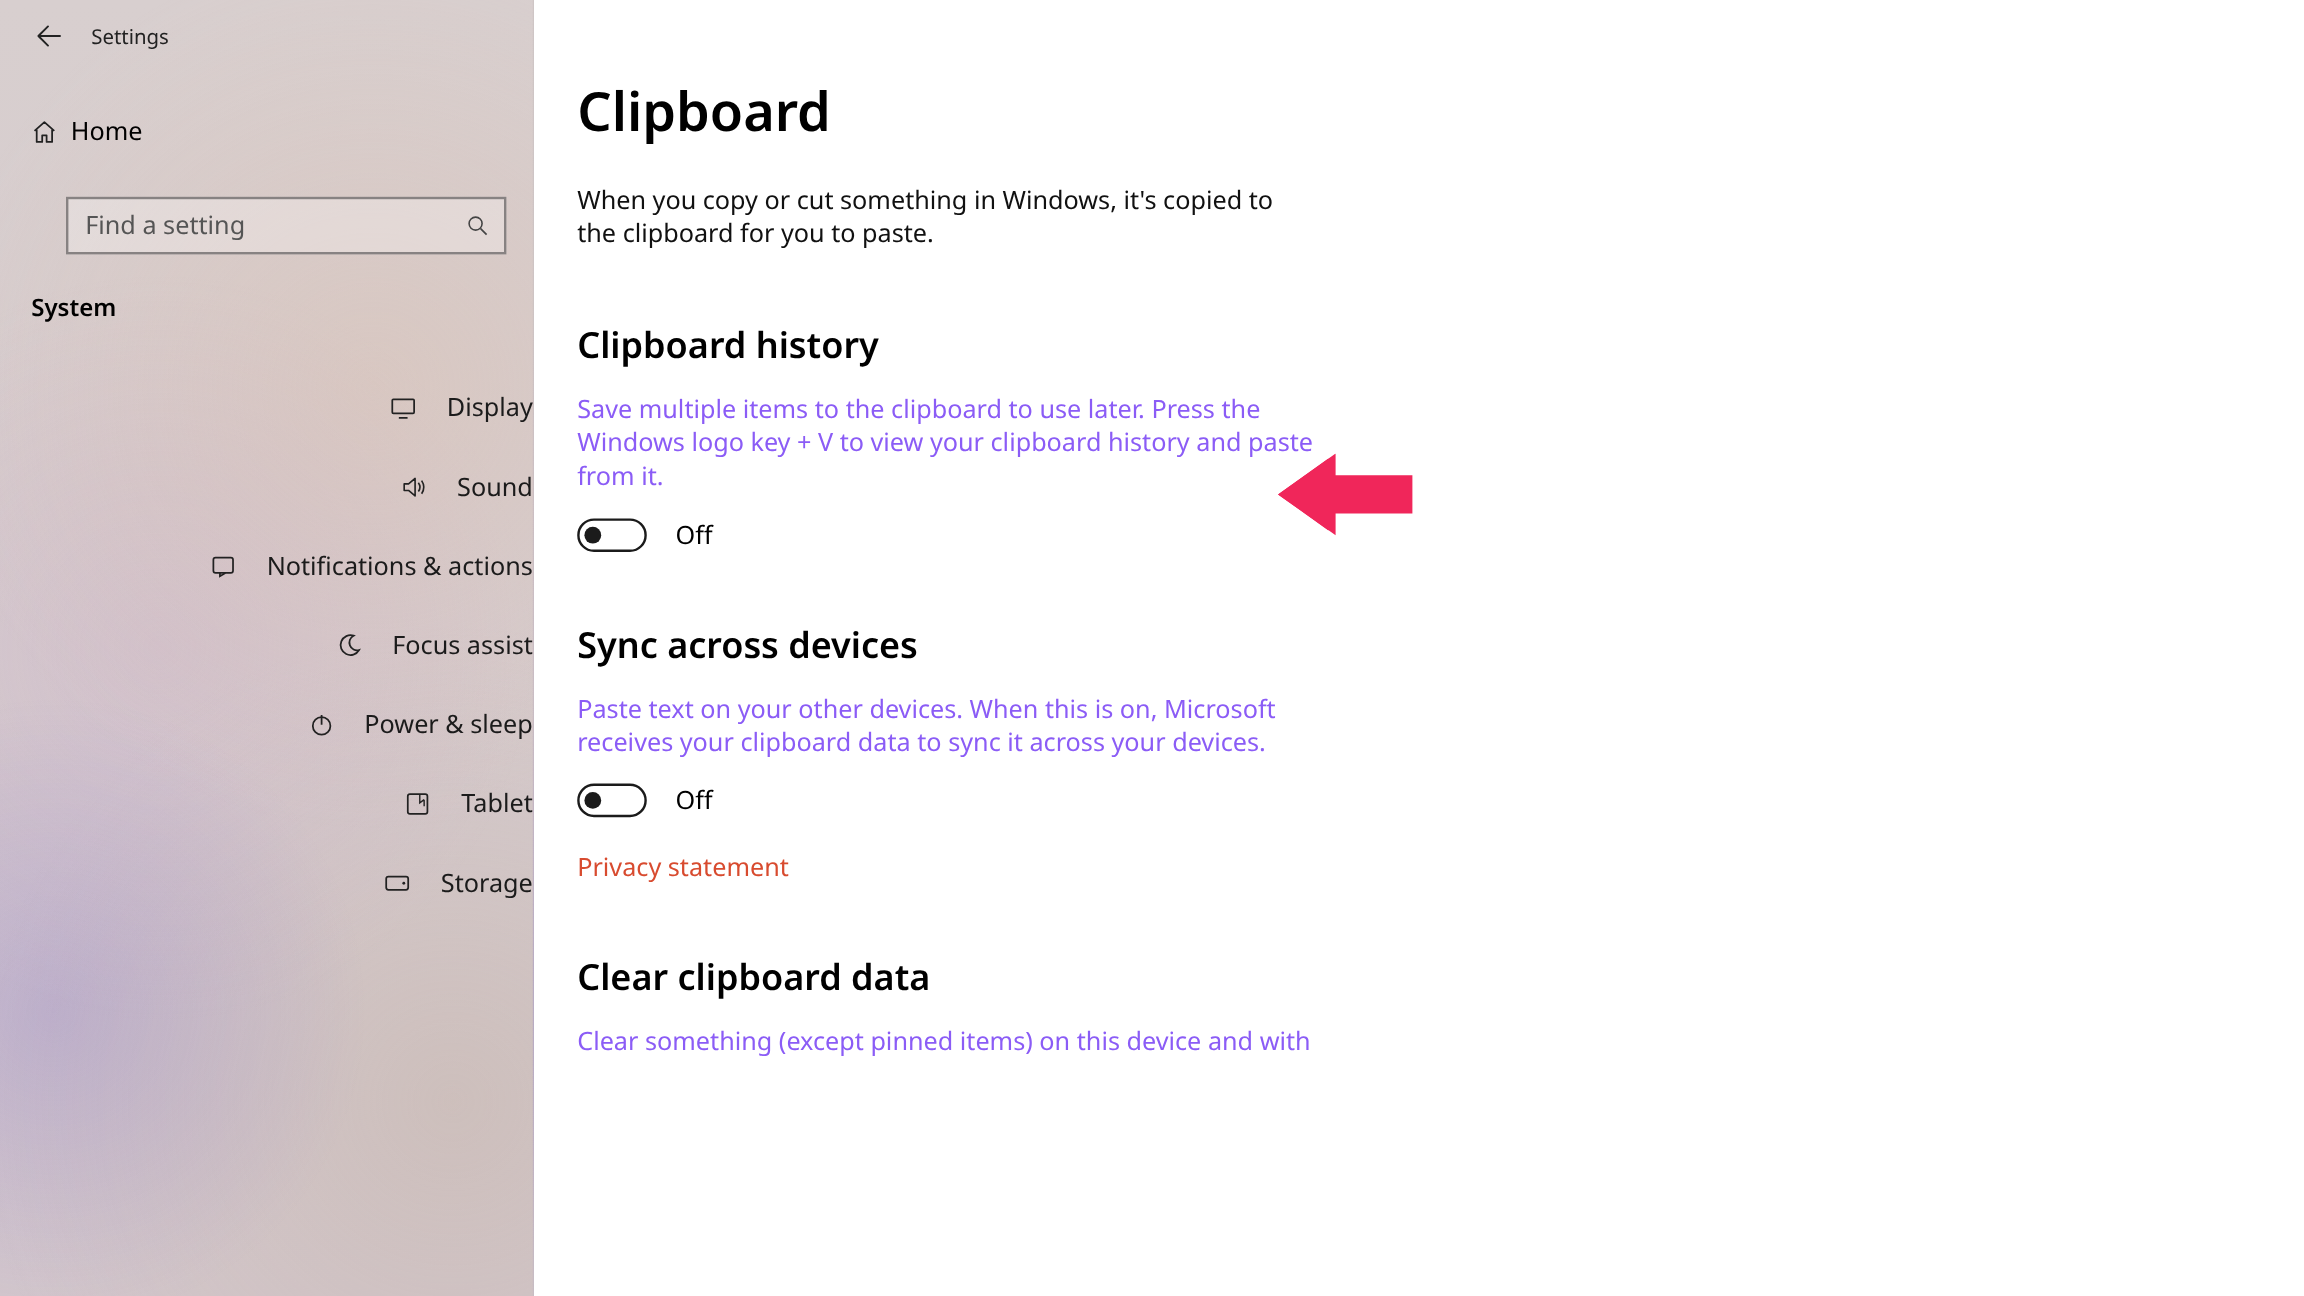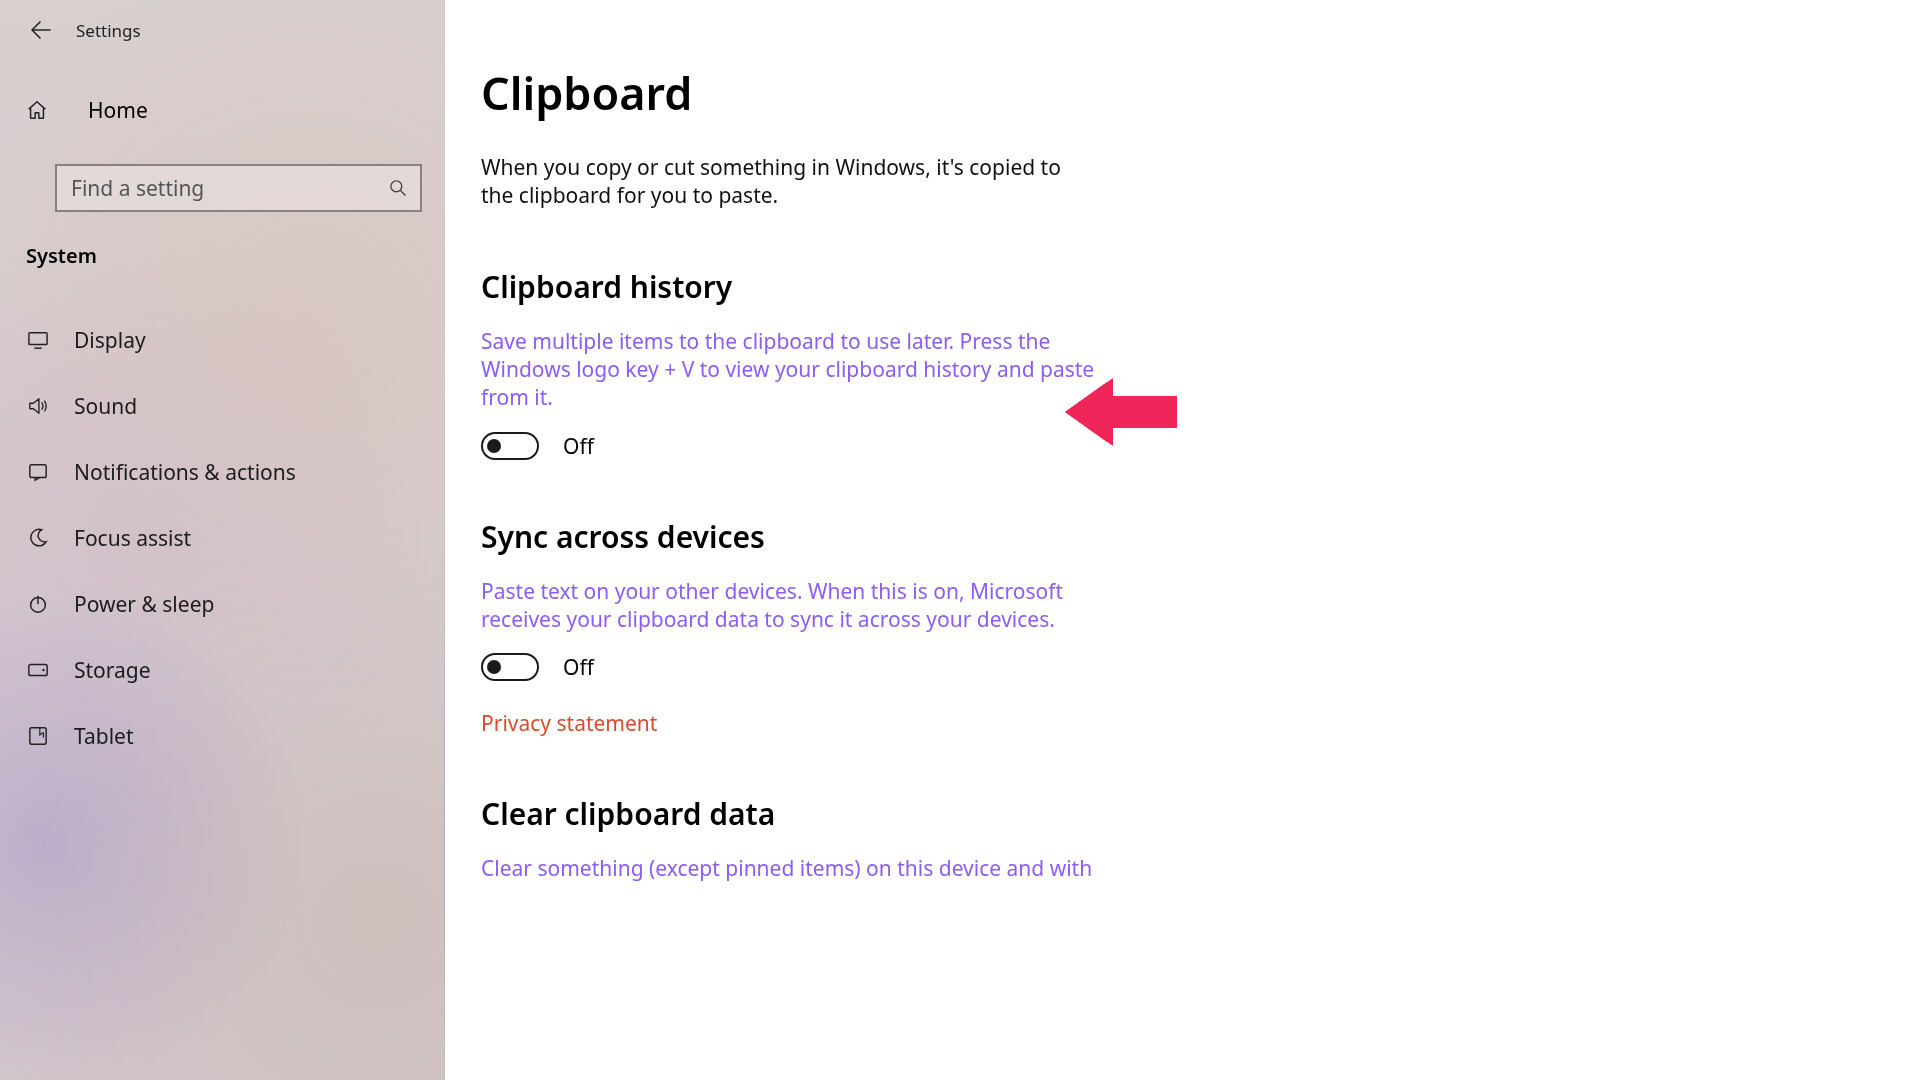--- a/index.html
+++ b/index.html
@@ -41,21 +41,21 @@
     width: 30px; height: 30px;
     display: flex; align-items: center; justify-content: center;
   }
   .app-title {
     font-size: 17px;
     color: #222;
   }
   .home-row {
     display: flex;
     align-items: center;
-    gap: 40px;
+    gap: 11px;
     padding: 30px 0 0 26px;
     height: 70px;
   }
   .home-row .label { font-size: 21px; }
   .search-wrap {
     margin: 34px 22px 0 22px;
     padding-left: 33px;
   }
   .search {
     width: 100%;
@@ -86,20 +86,21 @@
     flex-direction: column;
   }
   .nav-item {
     display: flex;
     align-items: center;
     gap: 24px;
     height: 66px;
     padding-left: 26px;
     font-size: 21px;
     color: #1b1b1b;
+    justify-content: flex-end;
   }
   .nav-item .icon { width: 24px; display:flex; justify-content:center; }
   
   .main {
     flex: 1;
     padding: 62px 60px 0 36px;
     position: relative;
     overflow: hidden;
   }
   h1.page-title {
@@ -240,35 +241,35 @@
         <span class="icon">
           <svg width="22" height="22" viewBox="0 0 24 24">
               <circle cx="12" cy="13" r="8" stroke="#222" stroke-width="1.6" fill="none"></circle>
               <path d="M12 3 V12" stroke="#222" stroke-width="1.6"></path>
             </svg>
         </span>
         <span>Power &amp; sleep</span>
       </div>
       <div class="nav-item">
         <span class="icon">
+          <svg width="22" height="20" viewBox="0 0 24 22">
+              <rect x="3" y="2" width="18" height="18" rx="2" stroke="#222" stroke-width="1.6" fill="none"></rect>
+              <path d="M14 2 V10 L18 7 M18 7 V13" stroke="#222" stroke-width="1.3" fill="none"></path>
+            </svg>
+        </span>
+        <span>Tablet</span>
+      </div>
+      <div class="nav-item">
+        <span class="icon">
           <svg width="22" height="16" viewBox="0 0 24 16">
               <rect x="2" y="2" width="20" height="12" rx="2" stroke="#222" stroke-width="1.6" fill="none"></rect>
               <circle cx="18" cy="8" r="1.3" fill="#222"></circle>
             </svg>
         </span>
         <span>Storage</span>
-      </div>
-      <div class="nav-item">
-        <span class="icon">
-          <svg width="22" height="20" viewBox="0 0 24 22">
-              <rect x="3" y="2" width="18" height="18" rx="2" stroke="#222" stroke-width="1.6" fill="none"></rect>
-              <path d="M14 2 V10 L18 7 M18 7 V13" stroke="#222" stroke-width="1.3" fill="none"></path>
-            </svg>
-        </span>
-        <span>Tablet</span>
       </div>
     </nav>
   </aside>
 
   <main class="main">
     <h1 class="page-title">Clipboard</h1>
     <p class="intro">When you copy or cut something in Windows, it's copied to the clipboard for you to paste.</p>
 
     <h2 class="section">Clipboard history</h2>
     <p class="section-desc">Save multiple items to the clipboard to use later. Press the Windows logo key + V to view your clipboard history and paste from it.</p>

